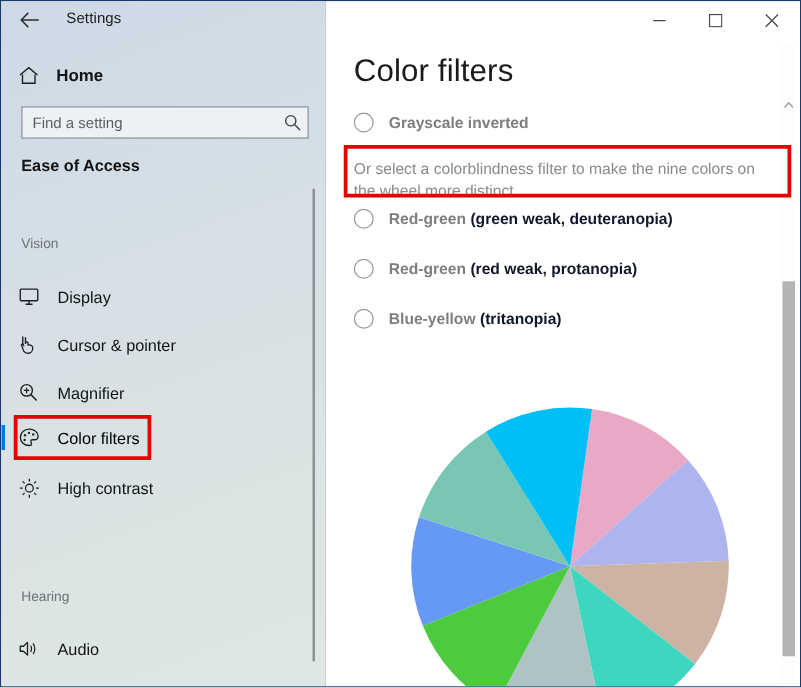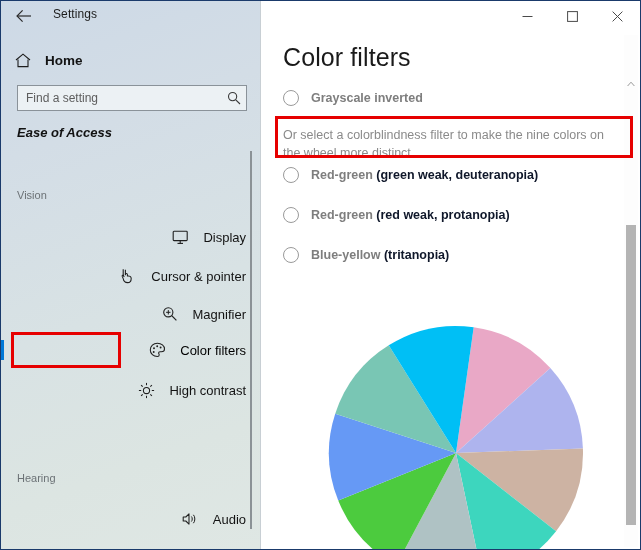--- a/index.html
+++ b/index.html
@@ -90,40 +90,38 @@
     color: #3a3a3a;
   }
 
   
   #ease-of-access {
     position: absolute;
     left: 16px; top: 124px;
     font-size: 13px;
     font-weight: bold;
     color: #121212;
-    font-style: italic;
   }
 
   
   .group-header {
     position: absolute;
     left: 16px;
     font-size: 11px;
     color: #6c7276;
   }
 
   .nav-item {
     position: absolute;
     left: 0;
     width: 245px;
     height: 34px;
     display: flex;
     align-items: center;
     padding-left: 14px;
-    justify-content: flex-end;
   }
   .nav-item .ico {
     width: 28px;
     display: flex; align-items: center;
     color: #1f1f1f;
   }
   .nav-item .lbl {
     font-size: 13px;
     color: #131313;
     margin-left: 3px;

